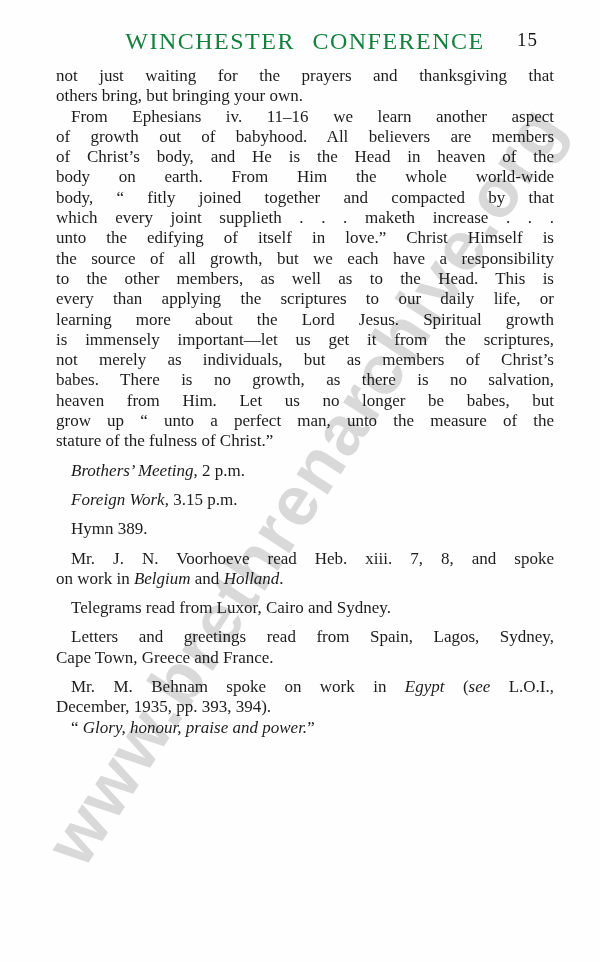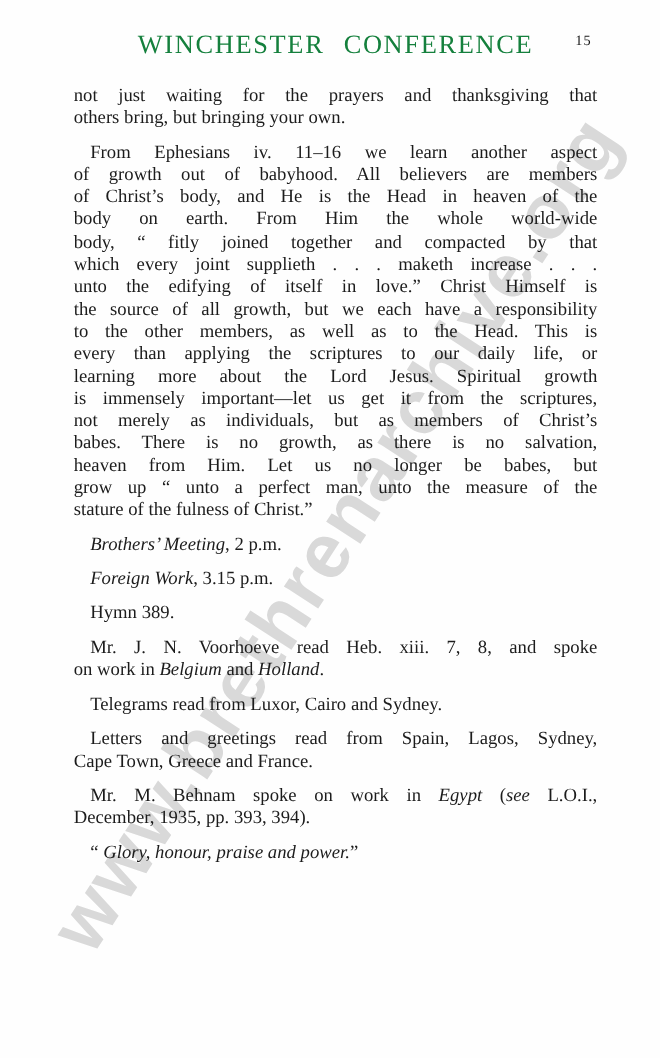--- a/index.html
+++ b/index.html
@@ -39,33 +39,33 @@
     text-align: center;
     font-size: 24px;
     letter-spacing: 1.5px;
     word-spacing: 10px;
     color: #15803d;
   }
   .folio {
     position: absolute;
     right: 16px;
     top: 1px;
-    font-size: 13px;
+    font-size: 19px;
     letter-spacing: 1px;
     color: #161616;
   }
   .text-body {
     position: absolute;
     top: 66px;
     left: 56px;
     width: 498px;
     z-index: 2;
     font-size: 17px;
   }
-  .para { margin: 11px; }
+  .para { margin: 0; }
   .para.gap { margin-top: 9px; }
   .line {
     line-height: 20.3px;
     text-align: justify;
     text-align-last: justify;
     text-justify: inter-word;
   }
   .line.last { text-align-last: left; }
   .line.indent { text-indent: 15px; }
   .line i { font-style: italic; }

